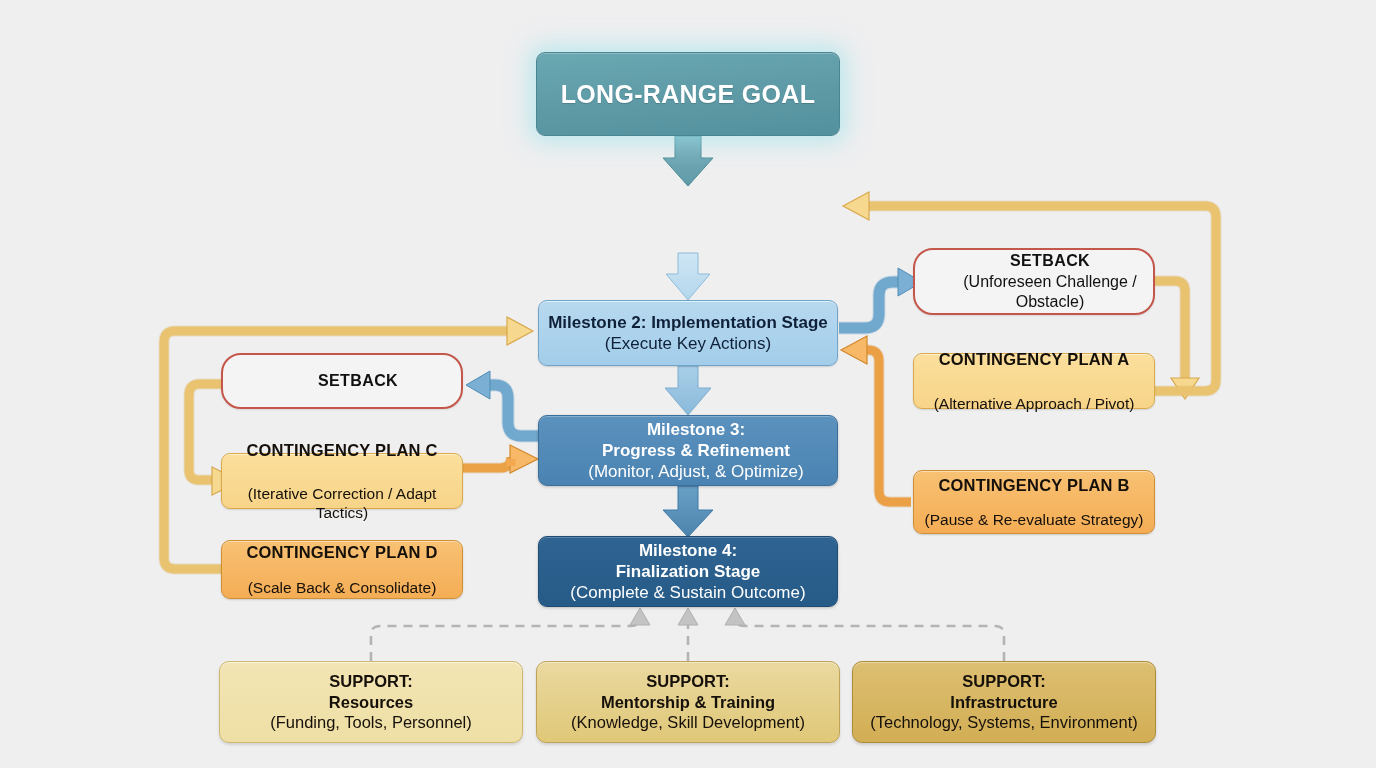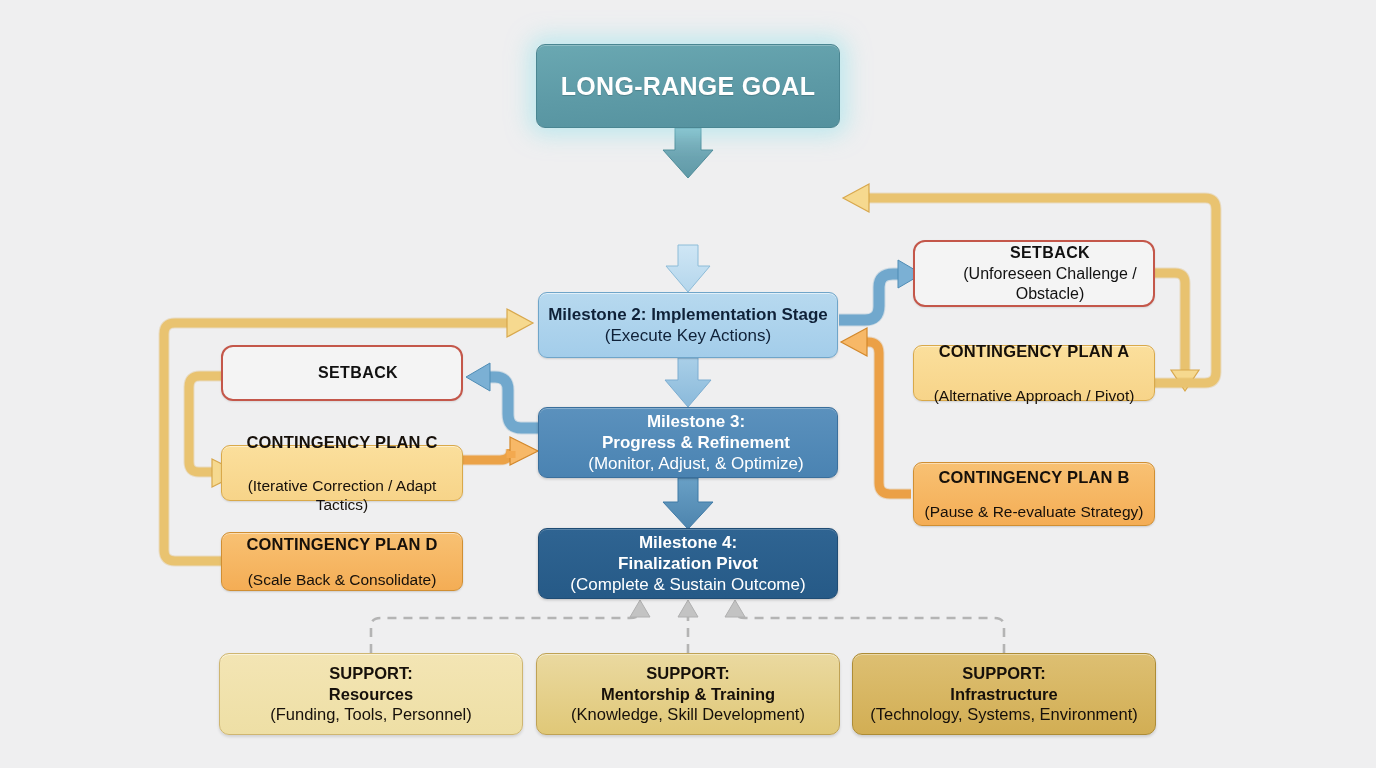--- a/index.html
+++ b/index.html
@@ -4,21 +4,21 @@
 <title>Strategic Plan Flowchart</title>
 <style>
   html,body{margin:0;padding:0;}
   body{
     width:1376px;height:768px;
     background:#efeff0;
     font-family:"Liberation Sans", sans-serif;
     overflow:hidden;
     position:relative;
   }
-  #stage{position:absolute;left:0;top:8px;width:1376px;height:680px;}
+  #stage{position:absolute;left:0;top:16px;width:1376px;height:680px;}
   svg.links{position:absolute;left:0;top:0;width:1376px;height:768px;pointer-events:none;}
 
   .node{
     position:absolute;
     box-sizing:border-box;
     display:flex;flex-direction:column;
     align-items:center;justify-content:center;
     text-align:center;
     border-radius:9px;
     z-index:5;
@@ -63,21 +63,21 @@
   .ms1 .l1,.ms2 .l1{font-size:17px;}
   .ms1 .l2,.ms2 .l2{font-size:17px;font-weight:normal;}
   .ms3 .l1,.ms4 .l1{font-weight:bold;font-size:17px;}
   .ms3 .l2,.ms4 .l2{font-weight:normal;font-size:17px;}
 
   
   .setback{
     background:#f4f4f4;
     border:2px solid #c4574a;
     color:#111;
-    border-radius:12px;
+    border-radius:20px;
     box-shadow:0 1px 2px rgba(0,0,0,.10);
     padding-left:32px;
   }
   .setback .l1{font-size:16px;letter-spacing:.4px;line-height:1.3;}
   .setback .l2{font-size:16px;line-height:1.24;}
 
   
   .cont{color:#16100a;border-radius:9px;}
   .cont .l1{font-size:16.5px;letter-spacing:.2px;line-height:1.3;}
   .cont .l2{font-size:15.5px;line-height:1.24;}
@@ -233,21 +233,21 @@
   </div>
 
   <div class="node ms ms3" style="left:538px;top:399px;width:300px;height:71px;padding-left:16px;">
     <div class="l1">Milestone 3:</div>
     <div class="l1">Progress &amp; Refinement</div>
     <div class="l2">(Monitor, Adjust, &amp; Optimize)</div>
   </div>
 
   <div class="node ms ms4" style="left:538px;top:520px;width:300px;height:71px;">
     <div class="l1">Milestone 4:</div>
-    <div class="l1">Finalization Pivot</div>
+    <div class="l1">Finalization Stage</div>
     <div class="l2">(Complete &amp; Sustain Outcome)</div>
   </div>
 
   <div class="node setback" style="left:913px;top:232px;width:242px;height:67px;">
     <div class="l1">SETBACK</div>
     <div class="l2">(Unforeseen Challenge /</div>
     <div class="l2">Obstacle)</div>
   </div>
 
   <div class="node cont cont-light" style="left:913px;top:337px;width:242px;height:56px;">

